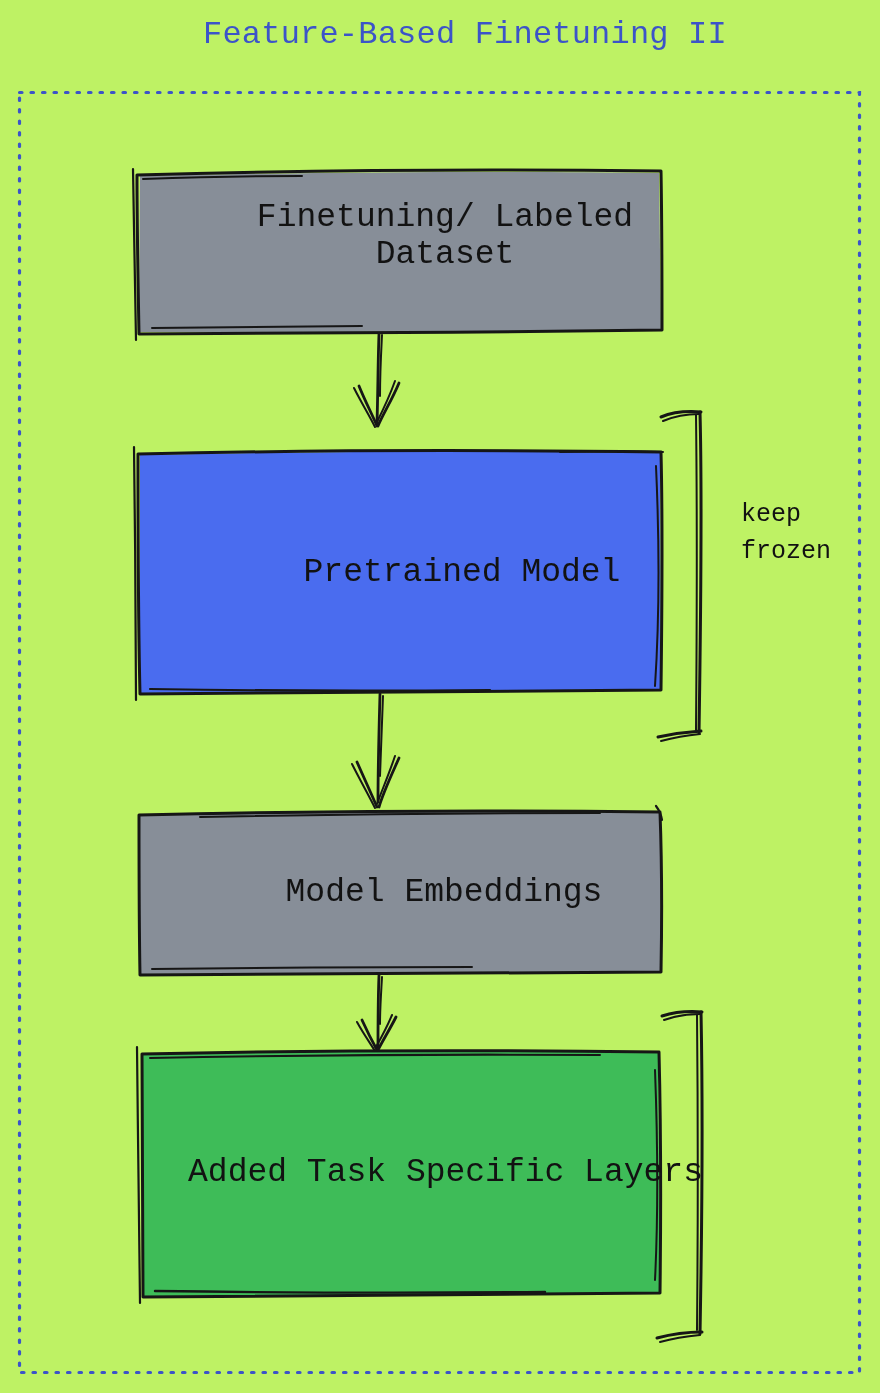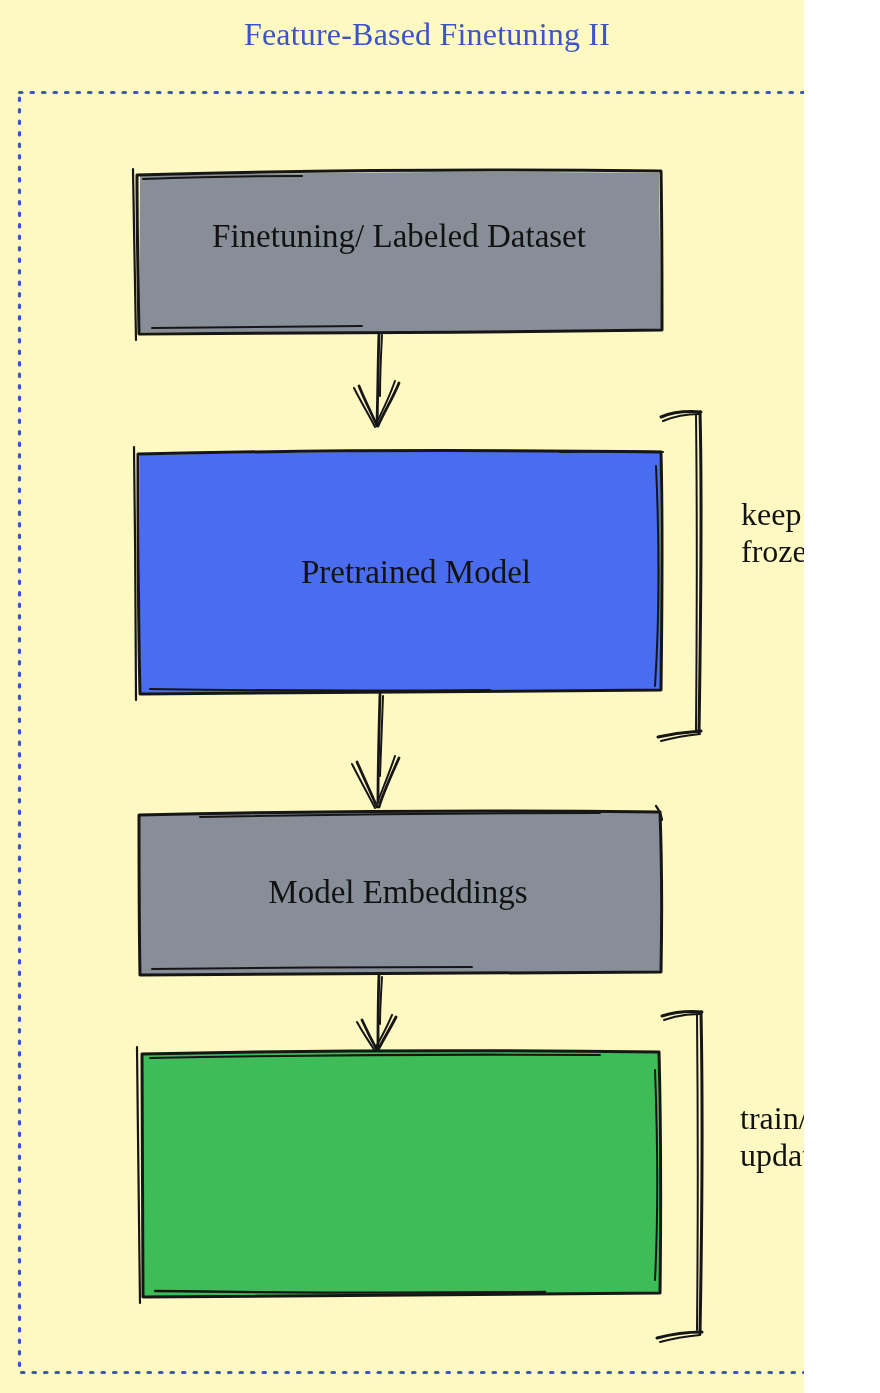--- a/index.html
+++ b/index.html
@@ -1,51 +1,52 @@
 <!DOCTYPE html>
 <html><head>
 <meta charset="utf-8">
 <style>
   html, body { margin: 0; padding: 0; background: #ffffff; }
   .page {
     position: relative;
-    width: 804px;
+    width: 880px;
     height: 1393px;
-    background: #fef9c3;
-    font-family: Liberation Serif, serif;
+    background: #bef264;
+    font-family: Liberation Mono, monospace;
     overflow: hidden;
   }
   .title {
     position: absolute;
     top: 16px;
     left: 0;
     right: 0;
     text-align: center;
     transform: translateX(25px);
     font-size: 32px;
     letter-spacing: 0.2px;
   }
   .layer { position: absolute; top: 0; left: 0; }
   .box-label {
     position: absolute;
     display: flex;
     align-items: center;
     justify-content: center;
-    text-align: right;
+    text-align: center;
     font-size: 33px;
     color: #121212;
     pointer-events: none;
+    padding-left: 46px;
   }
   .label-dataset     { left: 138px; top: 172px; width: 522px; height: 160px; transform: translateY(-16px); }
   .label-pretrained  { left: 154px; top: 452px; width: 524px; height: 240px; }
   .label-embeddings  { left: 136px; top: 813px; width: 524px; height: 159px; }
   .label-layers      { left: 141px; top: 1052px; width: 517px; height: 241px; }
   .side-label {
     position: absolute;
-    font-size: 32px;
+    font-size: 25px;
     line-height: 37px;
     color: #121212;
     white-space: pre-line;
   }
   .side-keep-frozen  { left: 741px; top: 496px; }
   .side-train-update { left: 740px; top: 1100px; }
 </style>
 </head>
 <body>
 
@@ -139,18 +140,17 @@
         <path d="M697,1015 C698,1115 698,1225 697,1330" stroke-width="2"></path>
         <path d="M657,1338 C672,1334 687,1332 702,1332"></path>
         <path d="M660,1342 C675,1338 690,1336 700,1335" stroke-width="2"></path>
       </g>
     </g>
   </svg>
 
   <div class="box-label label-dataset">Finetuning/ Labeled Dataset</div>
   <div class="box-label label-pretrained">Pretrained Model</div>
   <div class="box-label label-embeddings">Model Embeddings</div>
+  <div class="box-label label-layers">Added Task Specific Layers</div>
 
   <div class="side-label side-keep-frozen">keep
 frozen</div>
-  <div class="side-label side-train-update">train/
-update</div>
 </div>
 
 </body></html>

